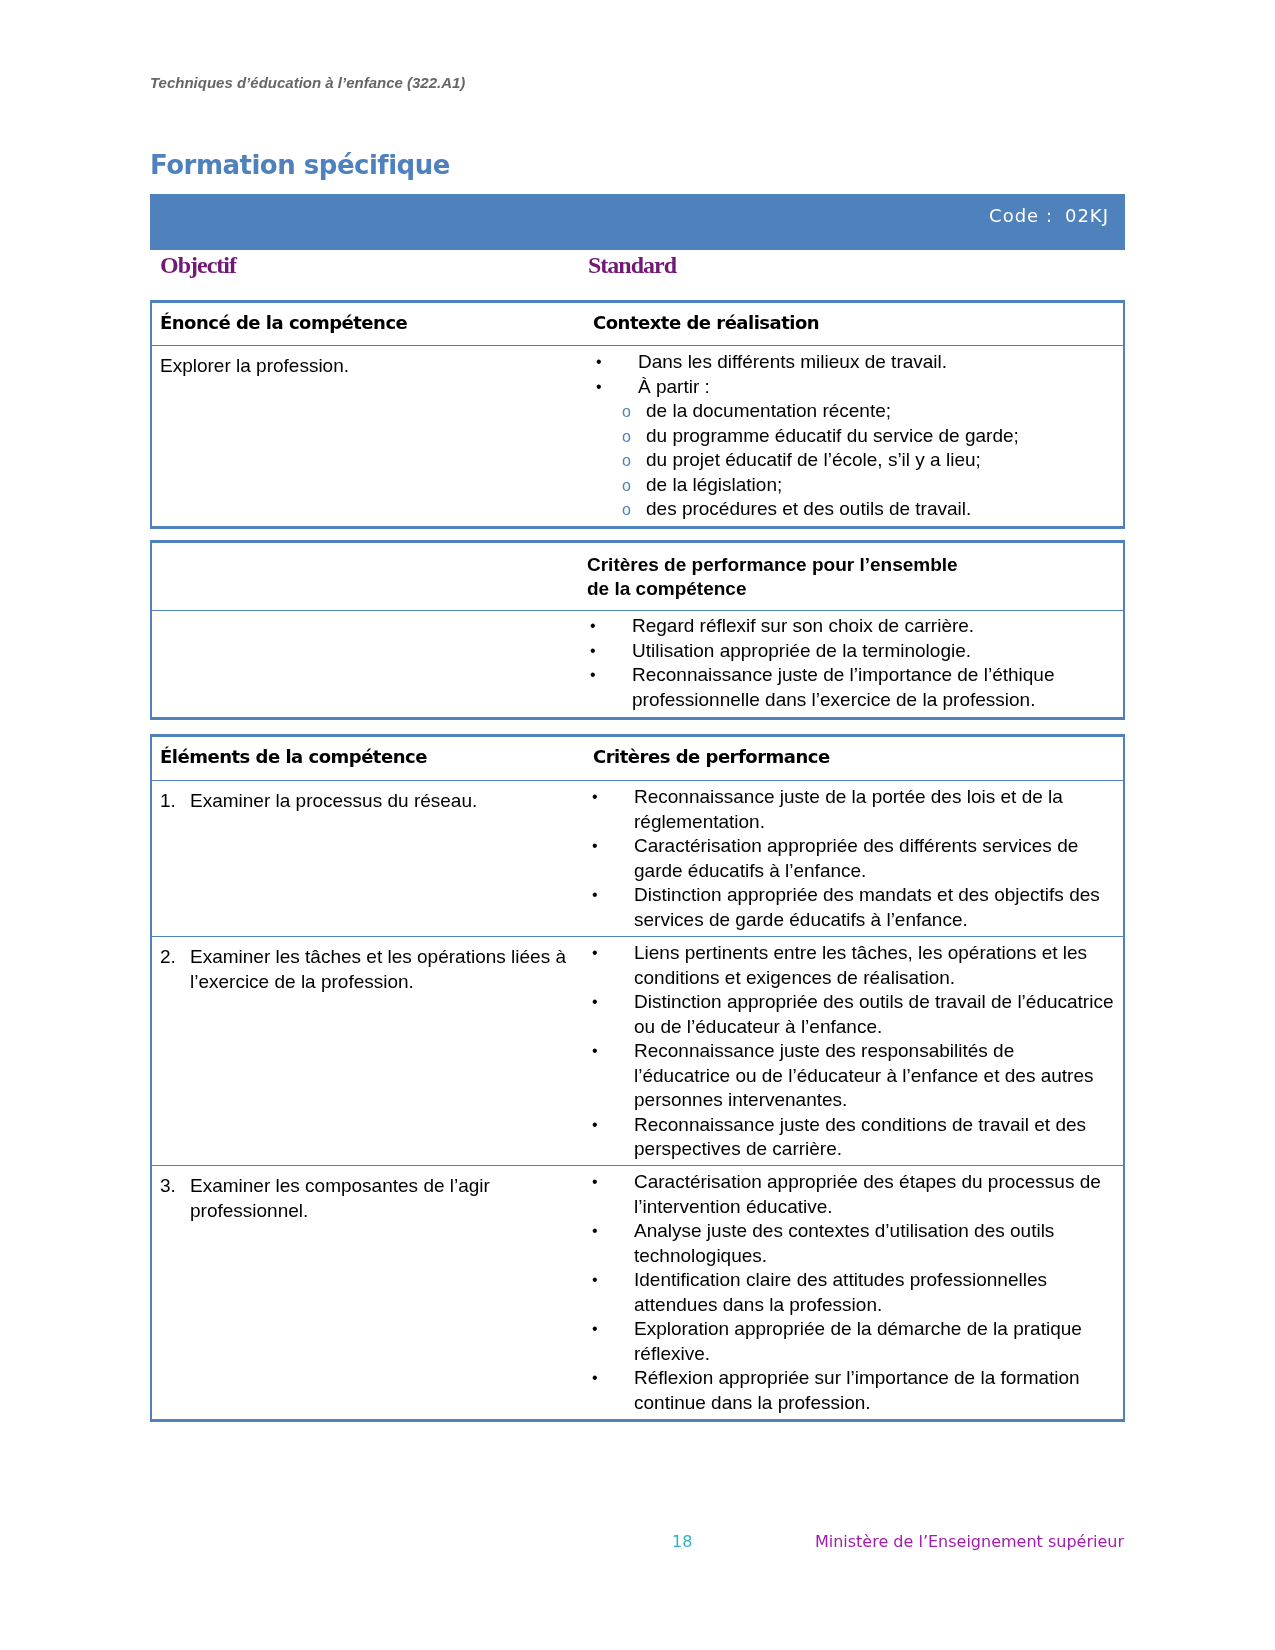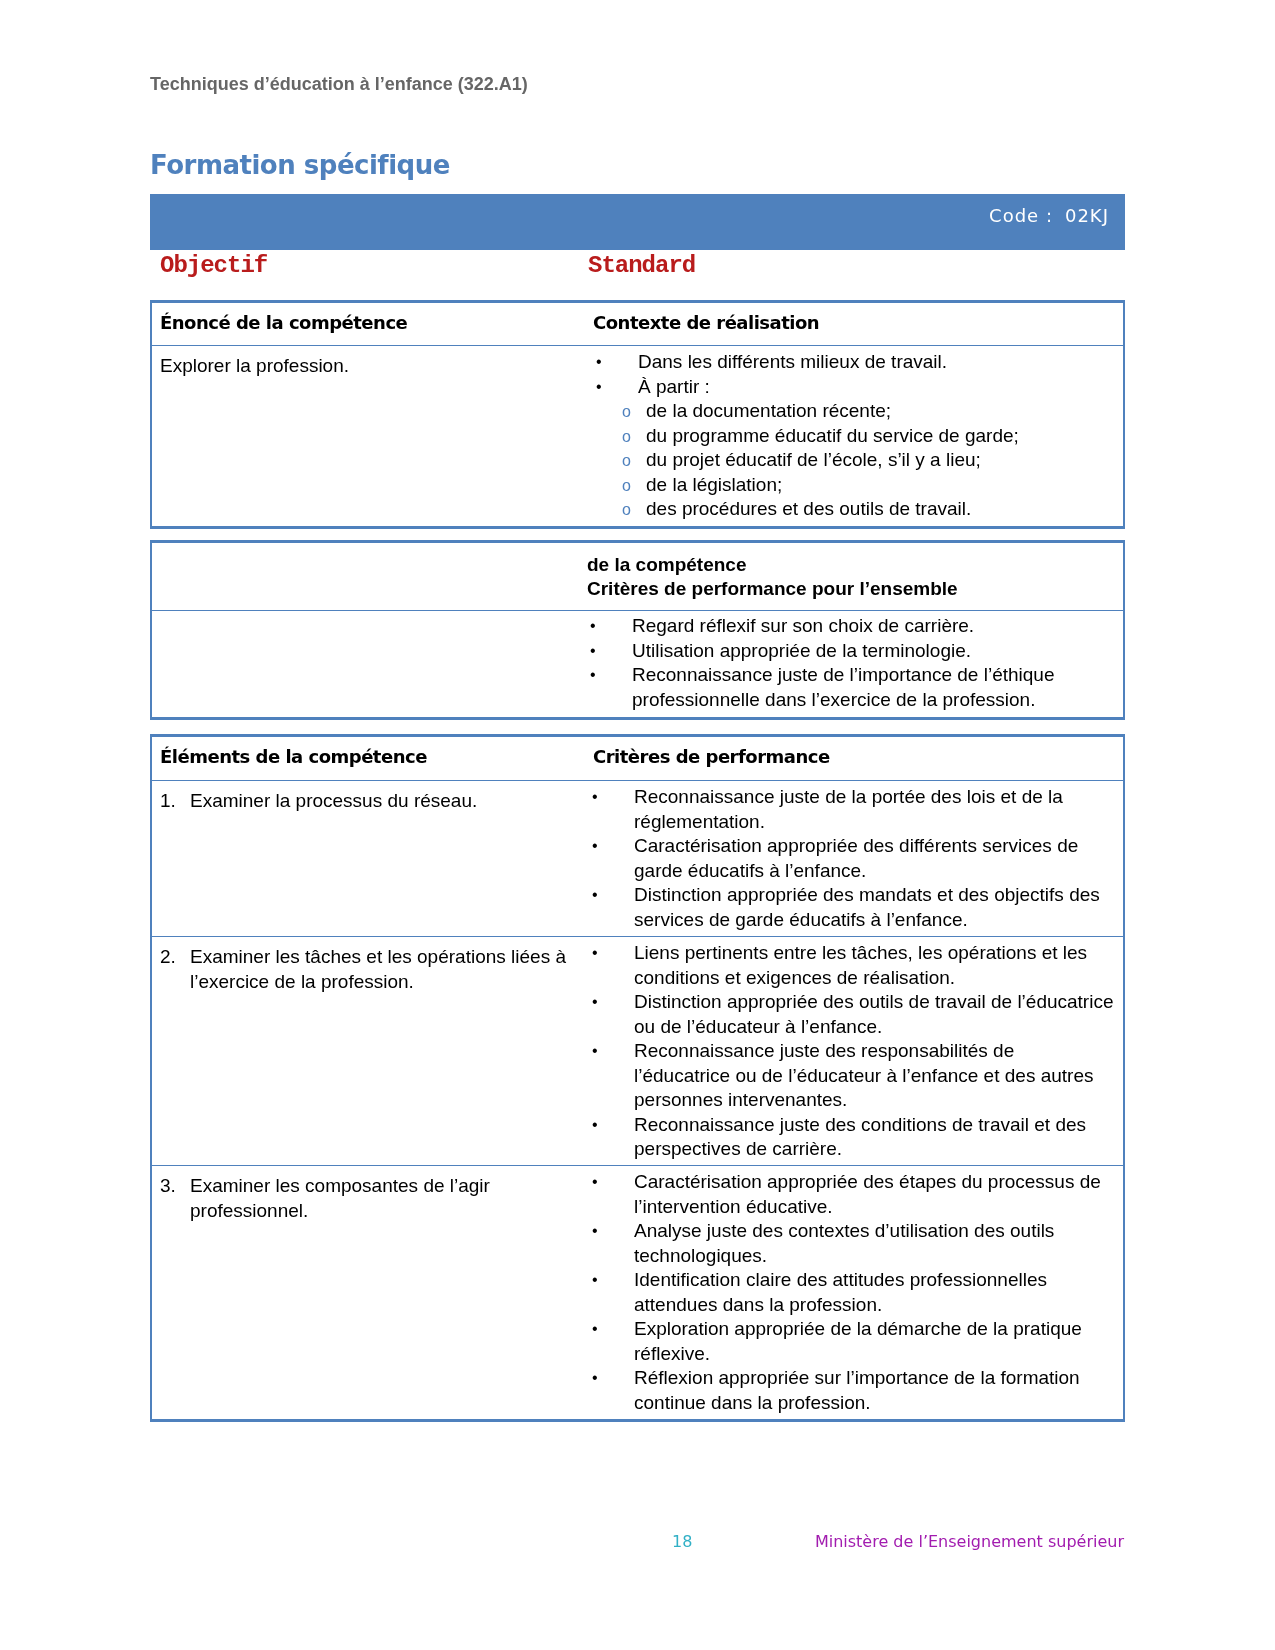--- a/index.html
+++ b/index.html
@@ -1,22 +1,22 @@
 <!DOCTYPE html>
 <html><head>
 <meta charset="utf-8">
 <style>
   html, body { margin:0; padding:0; background:#ffffff; }
   body { width:1275px; height:1650px; position:relative; overflow:hidden; font-family:"Liberation Sans", sans-serif; color:#000; }
-  .running-head { position:absolute; left:150px; top:74px; font-size:18px; font-weight:bold; color:#666666; letter-spacing:0px; }
+  .running-head { position:absolute; left:150px; top:74px; font-size:15px; font-weight:bold; color:#666666; letter-spacing:0px;font-style:italic; }
   .section-title { position:absolute; left:150px; top:150px; font-size:26px; font-weight:bold; color:#4f81bd; font-family:"DejaVu Sans", sans-serif; letter-spacing:-0.5px;text-align:center; }
   .code-bar { position:absolute; left:150px; top:194px; width:975px; height:56px; background:#4f81bd; color:#ffffff; }
   .code-bar .code { position:absolute; right:16px; top:11px; font-size:18px; font-family:"DejaVu Sans", sans-serif; letter-spacing:1px; }
   .code-bar .code span { margin-left:12px; }
-  .col-head { position:absolute; top:252px; font-size:24px; font-weight:bold; color:#b91c1c; font-family:Liberation Mono, monospace; letter-spacing:-1px; }
+  .col-head { position:absolute; top:252px; font-size:24px; font-weight:bold; color:#701a75; font-family:Liberation Serif, serif; letter-spacing:-1px; }
   .col-head.obj { left:160px; }
   .col-head.std { left:588px; }
 
   .tbl { position:absolute; left:150px; width:971px; border:2px solid #4f81bd; border-top-width:3px; border-bottom-width:3px; box-sizing:content-box; }
   .tbl .row { display:flex; border-top:1px solid #4f81bd; }
   .tbl .row:first-child { border-top:none; }
   .tbl .cell-l { width:430px; padding:8px 8px 6px 8px; box-sizing:border-box; }
   .tbl .cell-r { flex:1; padding:8px 8px 6px 8px; box-sizing:border-box; }
   .hd { font-family:"DejaVu Sans", sans-serif; font-weight:bold; font-size:18px; letter-spacing:-0.5px; line-height:24px; }
   .hd2 { font-family:"Liberation Sans", sans-serif; font-weight:bold; font-size:19px; line-height:24px; }
@@ -81,22 +81,22 @@
           <li><span class="o">o</span><span>des procédures et des outils de travail.</span></li>
         </ul>
     </div>
   </div>
 </div>
 
 <div class="tbl t2">
   <div class="row hdrow">
     <div class="cell-l"></div>
     <div class="cell-r hd2" style="padding-left:5px;padding-top:10px">
+      <div>Critères de performance pour l’ensemble</div>
       <div>de la compétence</div>
-      <div>Critères de performance pour l’ensemble</div>
     </div>
   </div>
   <div class="row body">
     <div class="cell-l"></div>
     <div class="cell-r" style="padding-left:2px;padding-top:3px">
       <ul class="bul" id="t2-list">
           <li><span class="b">•</span><span>Regard réflexif sur son choix de carrière.</span></li>
           <li><span class="b">•</span><span>Utilisation appropriée de la terminologie.</span></li>
           <li><span class="b">•</span><span>Reconnaissance juste de l’importance de l’éthique professionnelle dans l’exercice de la profession.</span></li>
         </ul>

